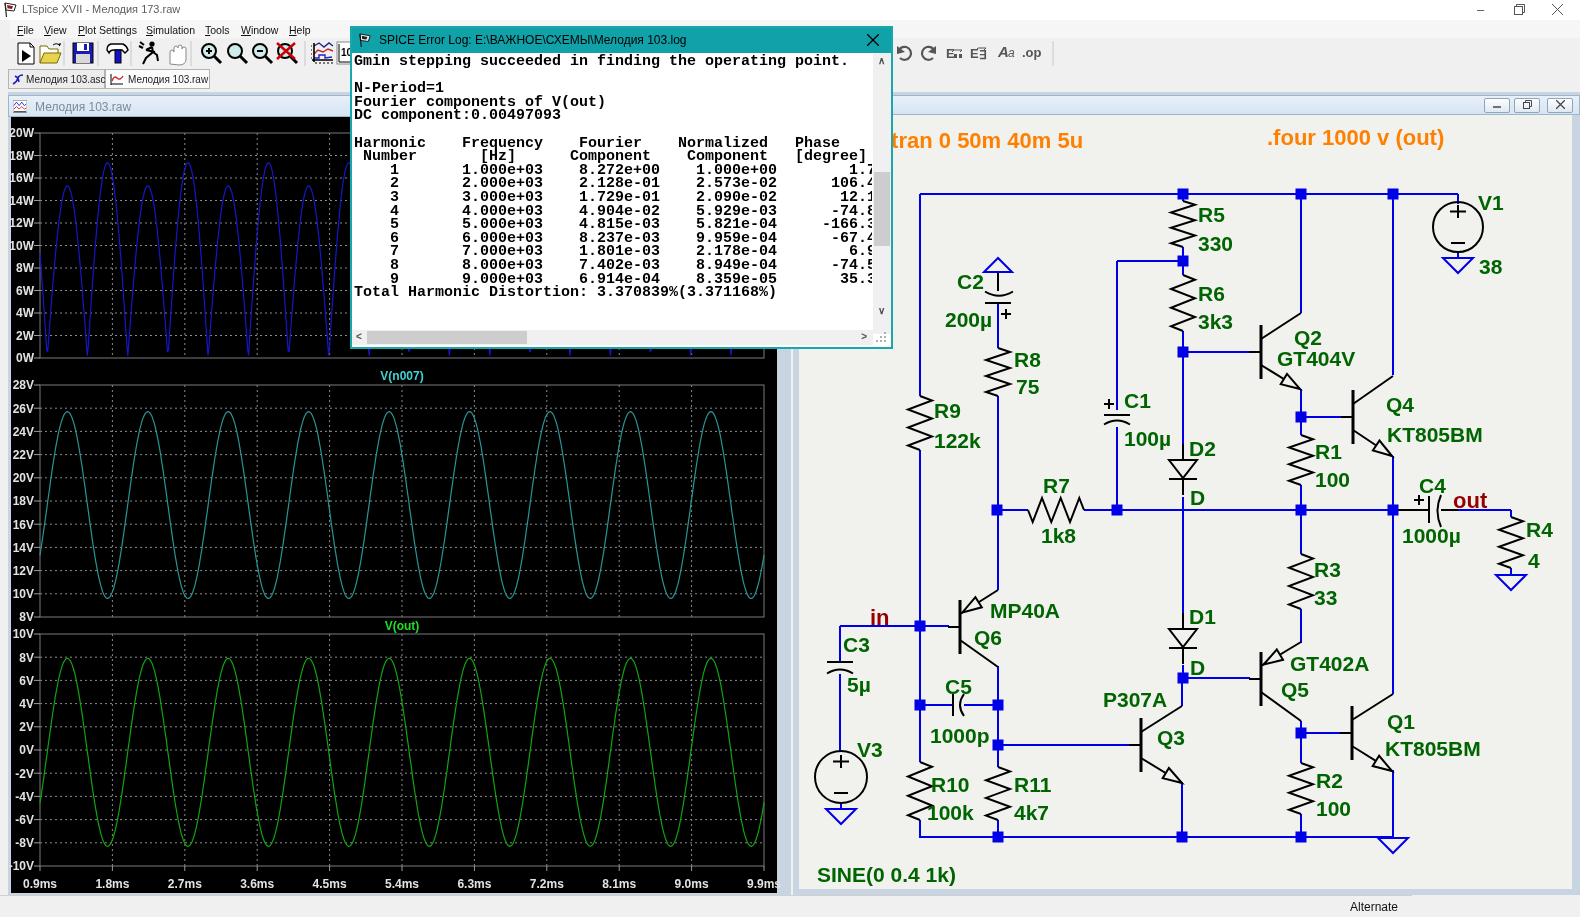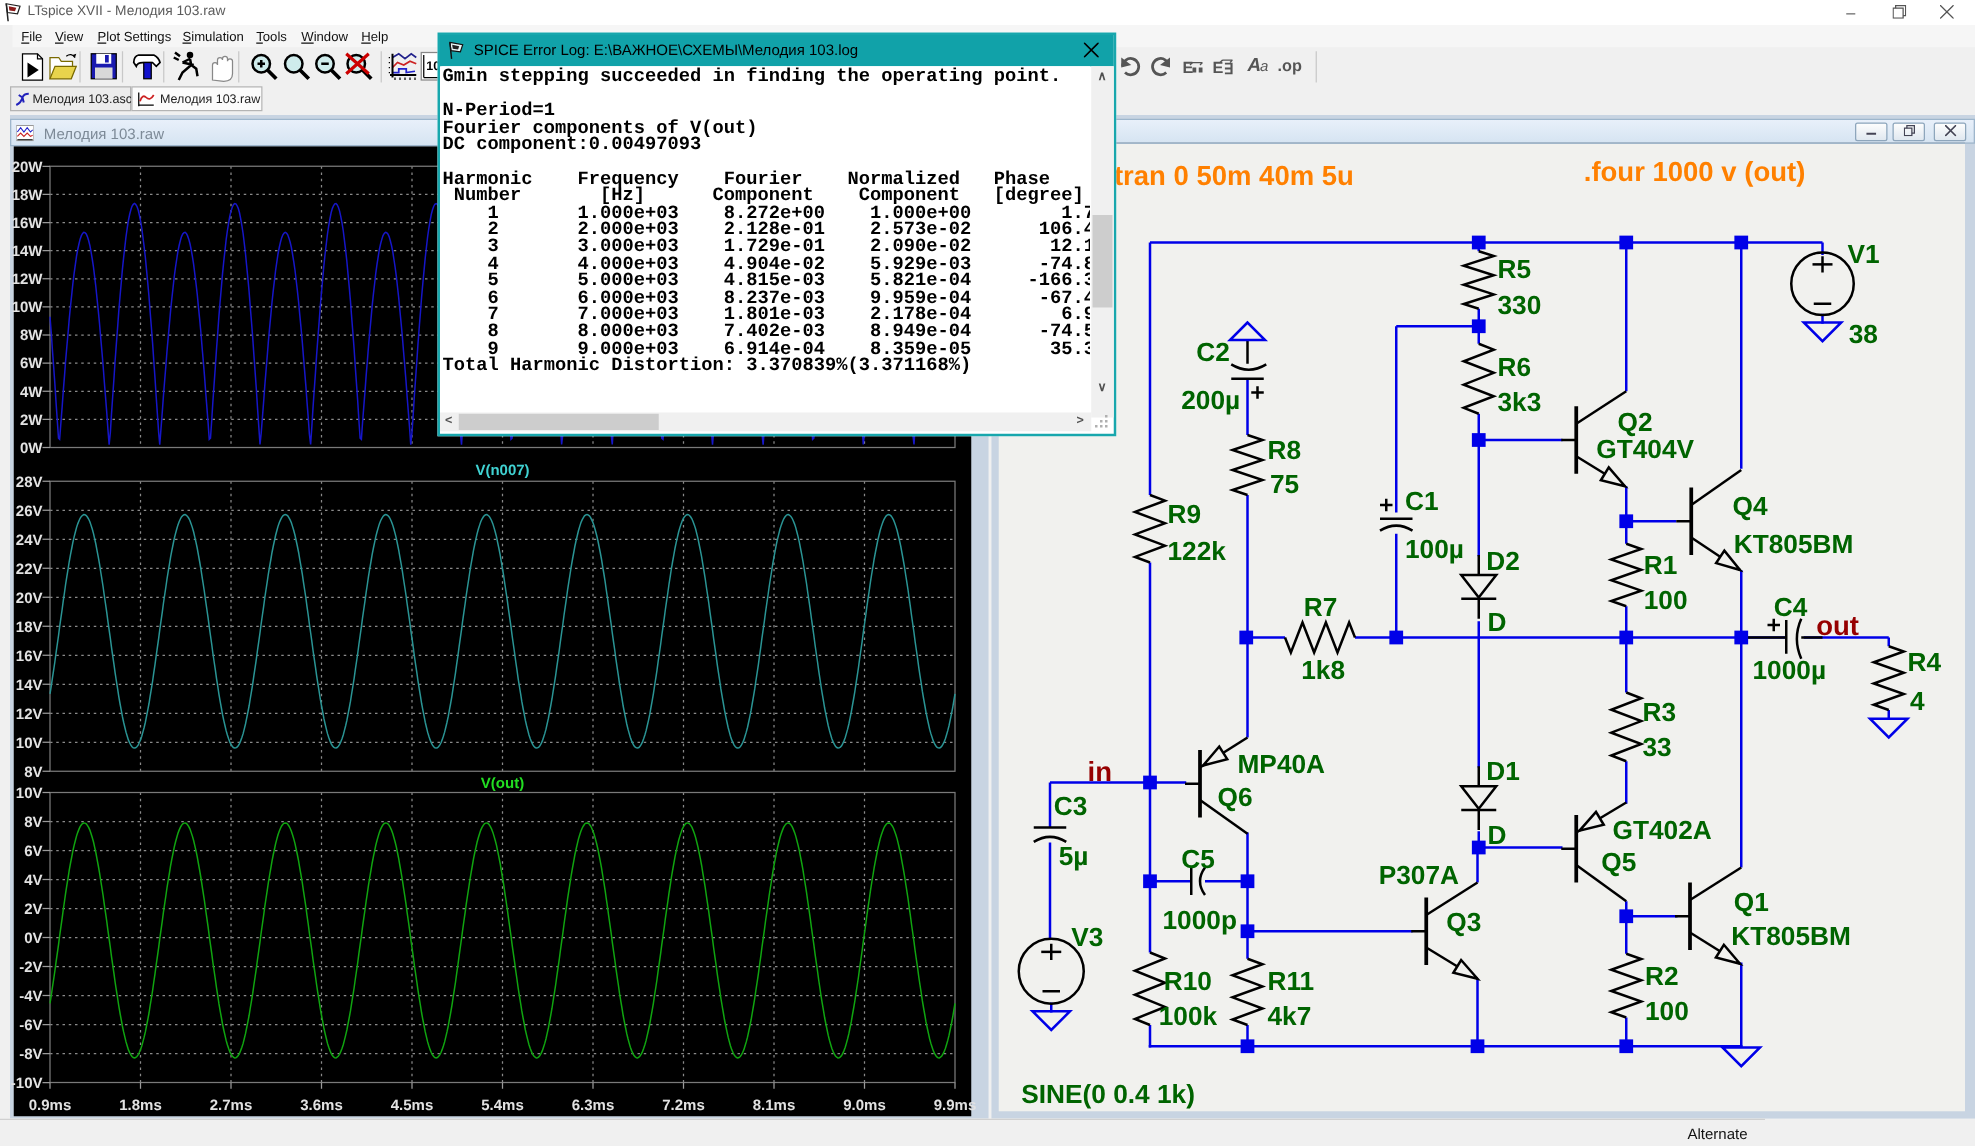--- a/index.html
+++ b/index.html
@@ -23,21 +23,21 @@
 .stitle{position:absolute;left:793px;top:95px;width:787px;height:20px;background:linear-gradient(#e8f0fa,#d6e4f2);border:1px solid #9eb6cc;z-index:5}
 .winbtn{position:absolute;top:2px;width:26px;height:15px;border:1px solid #8ea6bc;background:linear-gradient(#fdfdfd,#e0e8f0);border-radius:2px;color:#445;font-size:9px;text-align:center;line-height:14px}
 </style></head><body>
 
 <div class="titlebar">
  <svg width="16" height="16" style="position:absolute;left:3px;top:2px" viewBox="0 0 16 16">
   <path d="M2 1 L13 3 L11 9 L3 8 Z" fill="#fff" stroke="#222" stroke-width="1"></path>
   <path d="M4 3 L10 4.2 L9 7 L4.5 6.3 Z" fill="#8b1a1a"></path>
   <path d="M2 1 L3.5 15" stroke="#222" stroke-width="1.2" fill="none"></path>
  </svg>
- <span style="position:absolute;left:22px;top:3px">LTspice XVII - Мелодия 103.raw</span>
+ <span style="position:absolute;left:22px;top:3px">LTspice XVII - Мелодия 173.raw</span>
  <span style="position:absolute;left:1477px;top:2px;color:#555;font-size:13px">–</span>
  <svg width="11" height="11" style="position:absolute;left:1514px;top:4px" viewBox="0 0 11 11">
       <rect x="0.5" y="2.5" width="8" height="8" fill="none" stroke="#555"></rect>
       <path d="M2.5 2.5 V0.5 H10.5 V8.5 H8.5" fill="none" stroke="#555"></path>
     </svg>
  <svg width="11" height="11" style="position:absolute;left:1552px;top:4px" viewBox="0 0 11 11">
       <path d="M0 0 L11 11 M11 0 L0 11" stroke="#555" stroke-width="1"></path>
     </svg>
 </div>
 

